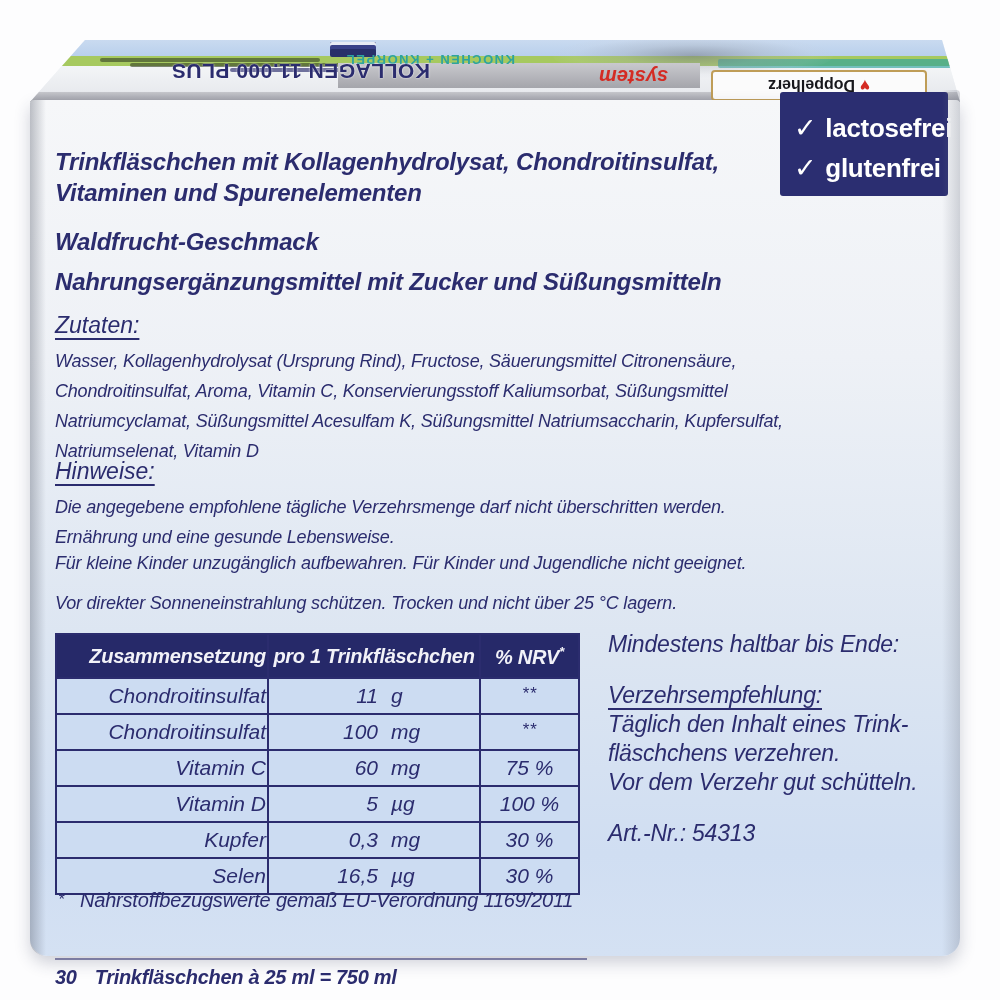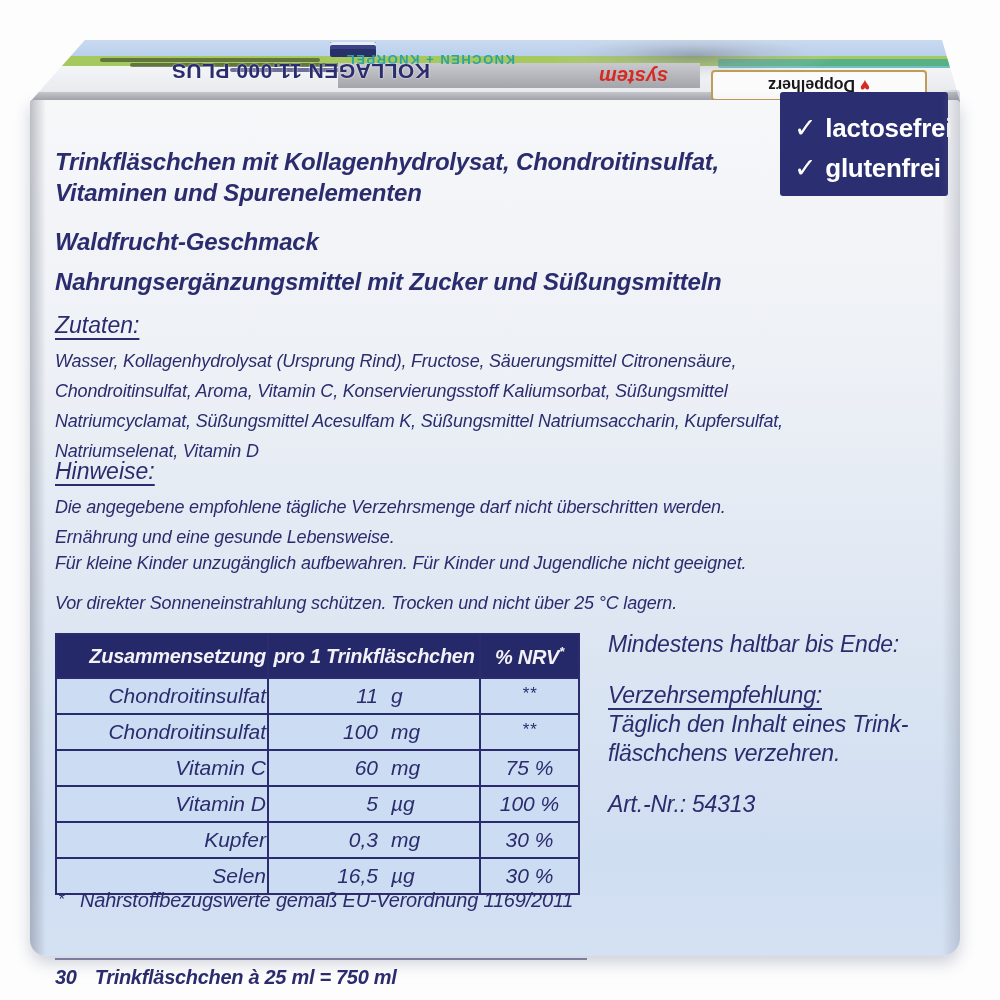--- a/index.html
+++ b/index.html
@@ -204,20 +204,21 @@
         </tr>
       </tbody>
         </table>
 
       <div class="rcol">
         <div>Mindestens haltbar bis Ende:</div>
         <div class="gap"></div>
         <div class="head">Verzehrsempfehlung:</div>
         <div>Täglich den Inhalt eines Trink-</div>
         <div>fläschchens verzehren.</div>
+        <div>Vor dem Verzehr gut schütteln.</div>
         <div class="gap"></div>
         <div>Art.-Nr.: 54313</div>
       </div>
 
       <div class="footnotes">
         <div><span class="fn-mark">*</span><span>Nährstoffbezugswerte gemäß EU-Verordnung 1169/2011</span></div>
       </div>
 
       <div class="rule"></div>
       <div class="bottom-line">

